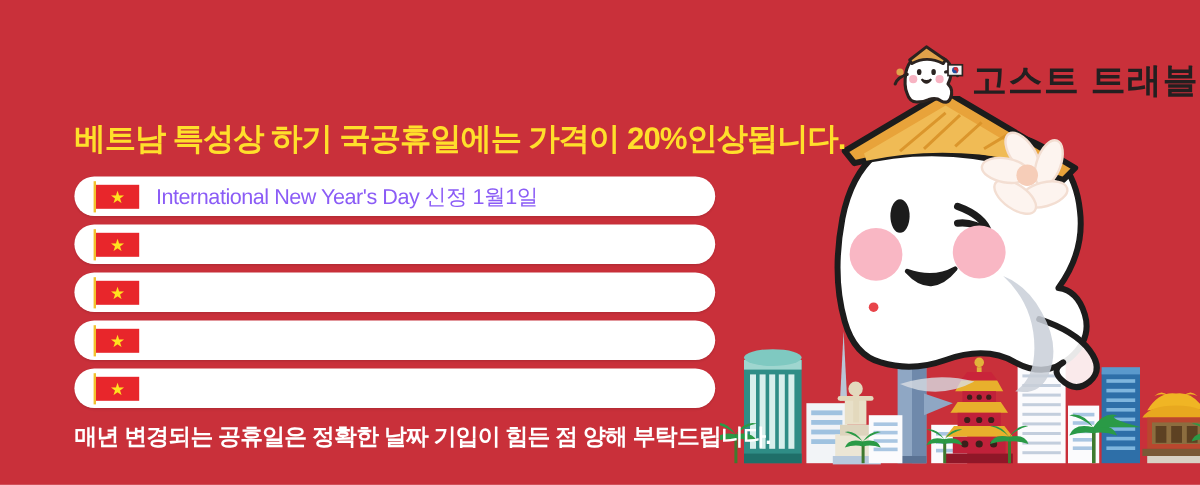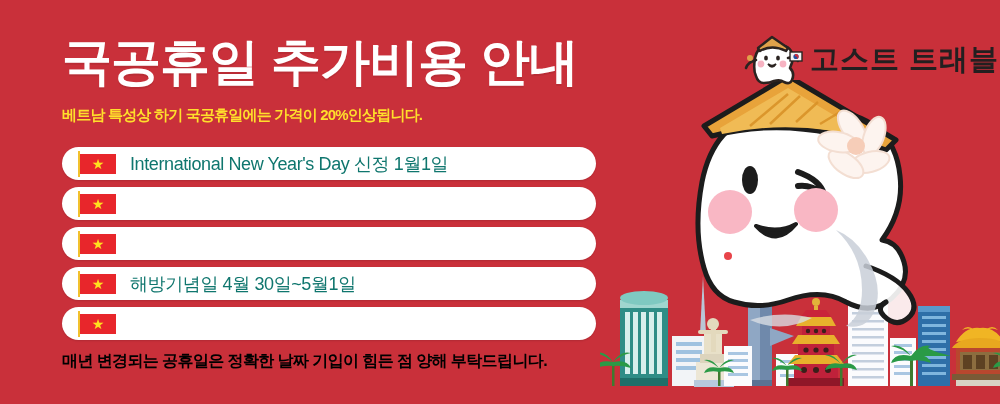--- a/index.html
+++ b/index.html
@@ -23,21 +23,21 @@
     line-height:58px;
     font-weight:bold;
     color:#ffffff;
     letter-spacing:-1px;
     white-space:nowrap;
     text-shadow:0 2px 0 rgba(0,0,0,.08);
   }
   #subtitle{
     position:absolute;
     left:62px; top:101px;
-    font-size:15px;
+    font-size:26px;
     line-height:28px;
     font-weight:bold;
     color:#ffdf2b;
     letter-spacing:-0.8px;
     white-space:nowrap;
   }
 
   
   #pill-list{
     position:absolute;
@@ -78,43 +78,43 @@
     justify-content:center;
   }
   .star-glyph{
     color:#ffe11f;
     font-size:14px;
     line-height:14px;
     display:block;
   }
   .pill-label{
     font-size:18px;
-    color:#0f766e;
+    color:#8b5cf6;
     letter-spacing:-0.4px;
     white-space:nowrap;
     font-weight:500;
   }
 
   
   #footnote{
     position:absolute;
     left:62px; top:351px;
-    font-size:16px;
+    font-size:19px;
     font-weight:bold;
-    color:#000000;
+    color:#ffffff;
     letter-spacing:-0.6px;
     white-space:nowrap;
   }
 
   
   #logo{
     position:absolute;
     left:742px; top:32px;
     display:flex;
-    align-items:center;
+    align-items:flex-end;
     height:56px;
   }
   #logo-text{
     font-size:29px;
     font-weight:bold;
     color:#231f20;
     letter-spacing:1px;
     margin-left:6px;
     white-space:nowrap;
   }
@@ -371,21 +371,20 @@
     <path d="M198 92 q22 8 26 22 q-14 -10 -26 -8" fill="none" stroke="#1c1c1c" stroke-width="6" stroke-linecap="round"></path>
 
     <circle cx="130" cy="132" r="22" fill="#f9b7c4"></circle>
     <circle cx="216" cy="130" r="22" fill="#f9b7c4"></circle>
 
     <path d="M156 146 q20 22 40 -2 q-18 10 -40 2 Z" fill="#1c1c1c" stroke="#1c1c1c" stroke-width="4" stroke-linejoin="round"></path>
 
     <circle cx="128" cy="176" r="4" fill="#e8444a"></circle>
   </svg>
 
-  <div id="title">국공휴일 추가비용 안내</div>
   <div id="subtitle">베트남 특성상 하기 국공휴일에는 가격이 20%인상됩니다.</div>
 
   <div id="pill-list">
 
     <div class="pill">
       <span class="flag-wrap">
         <span class="flag-pole"></span>
         <span class="flag-rect">
             <span class="star-glyph">★</span>
           </span>
@@ -411,21 +410,20 @@
       </span>
     </div>
 
     <div class="pill">
       <span class="flag-wrap">
         <span class="flag-pole"></span>
         <span class="flag-rect">
             <span class="star-glyph">★</span>
           </span>
       </span>
-      <span class="pill-label">해방기념일 4월 30일~5월1일</span>
     </div>
 
     <div class="pill">
       <span class="flag-wrap">
         <span class="flag-pole"></span>
         <span class="flag-rect">
             <span class="star-glyph">★</span>
           </span>
       </span>
     </div>

